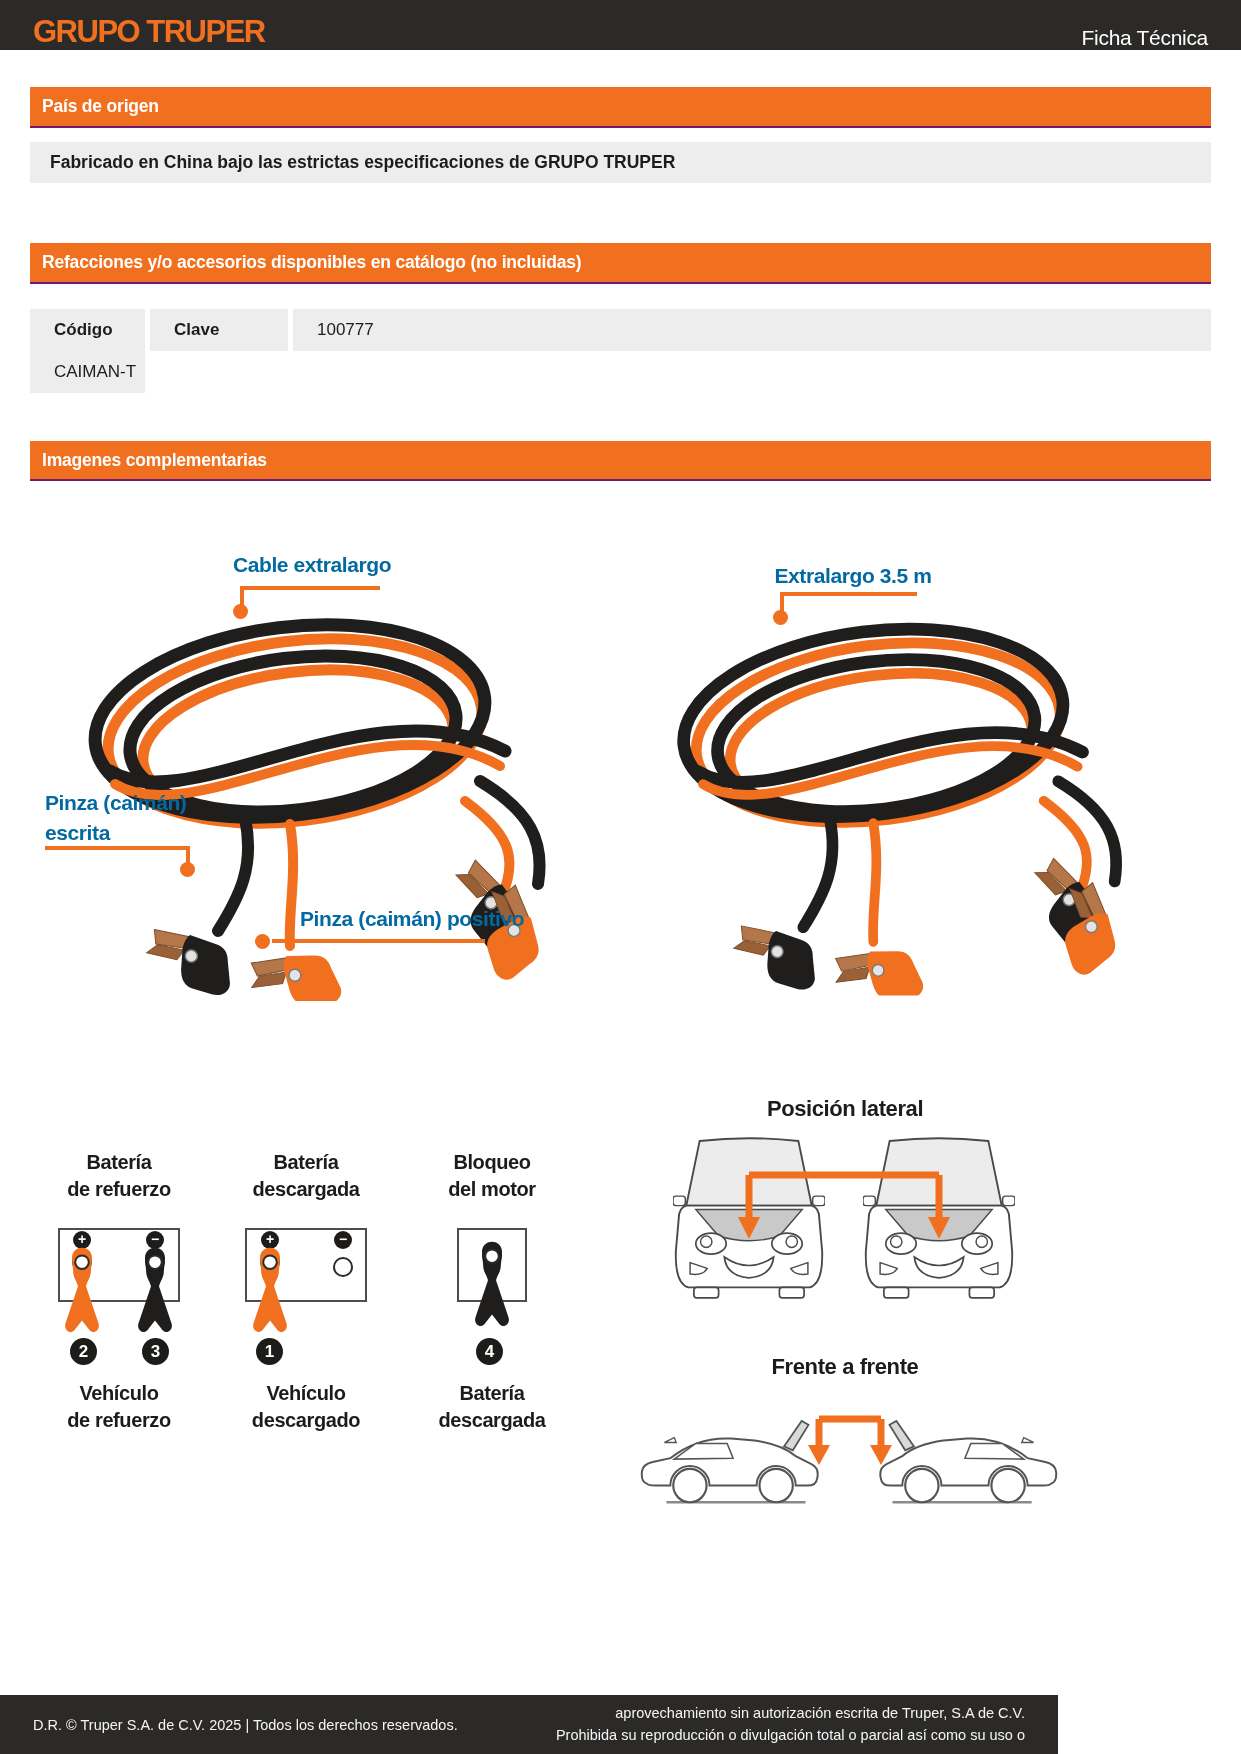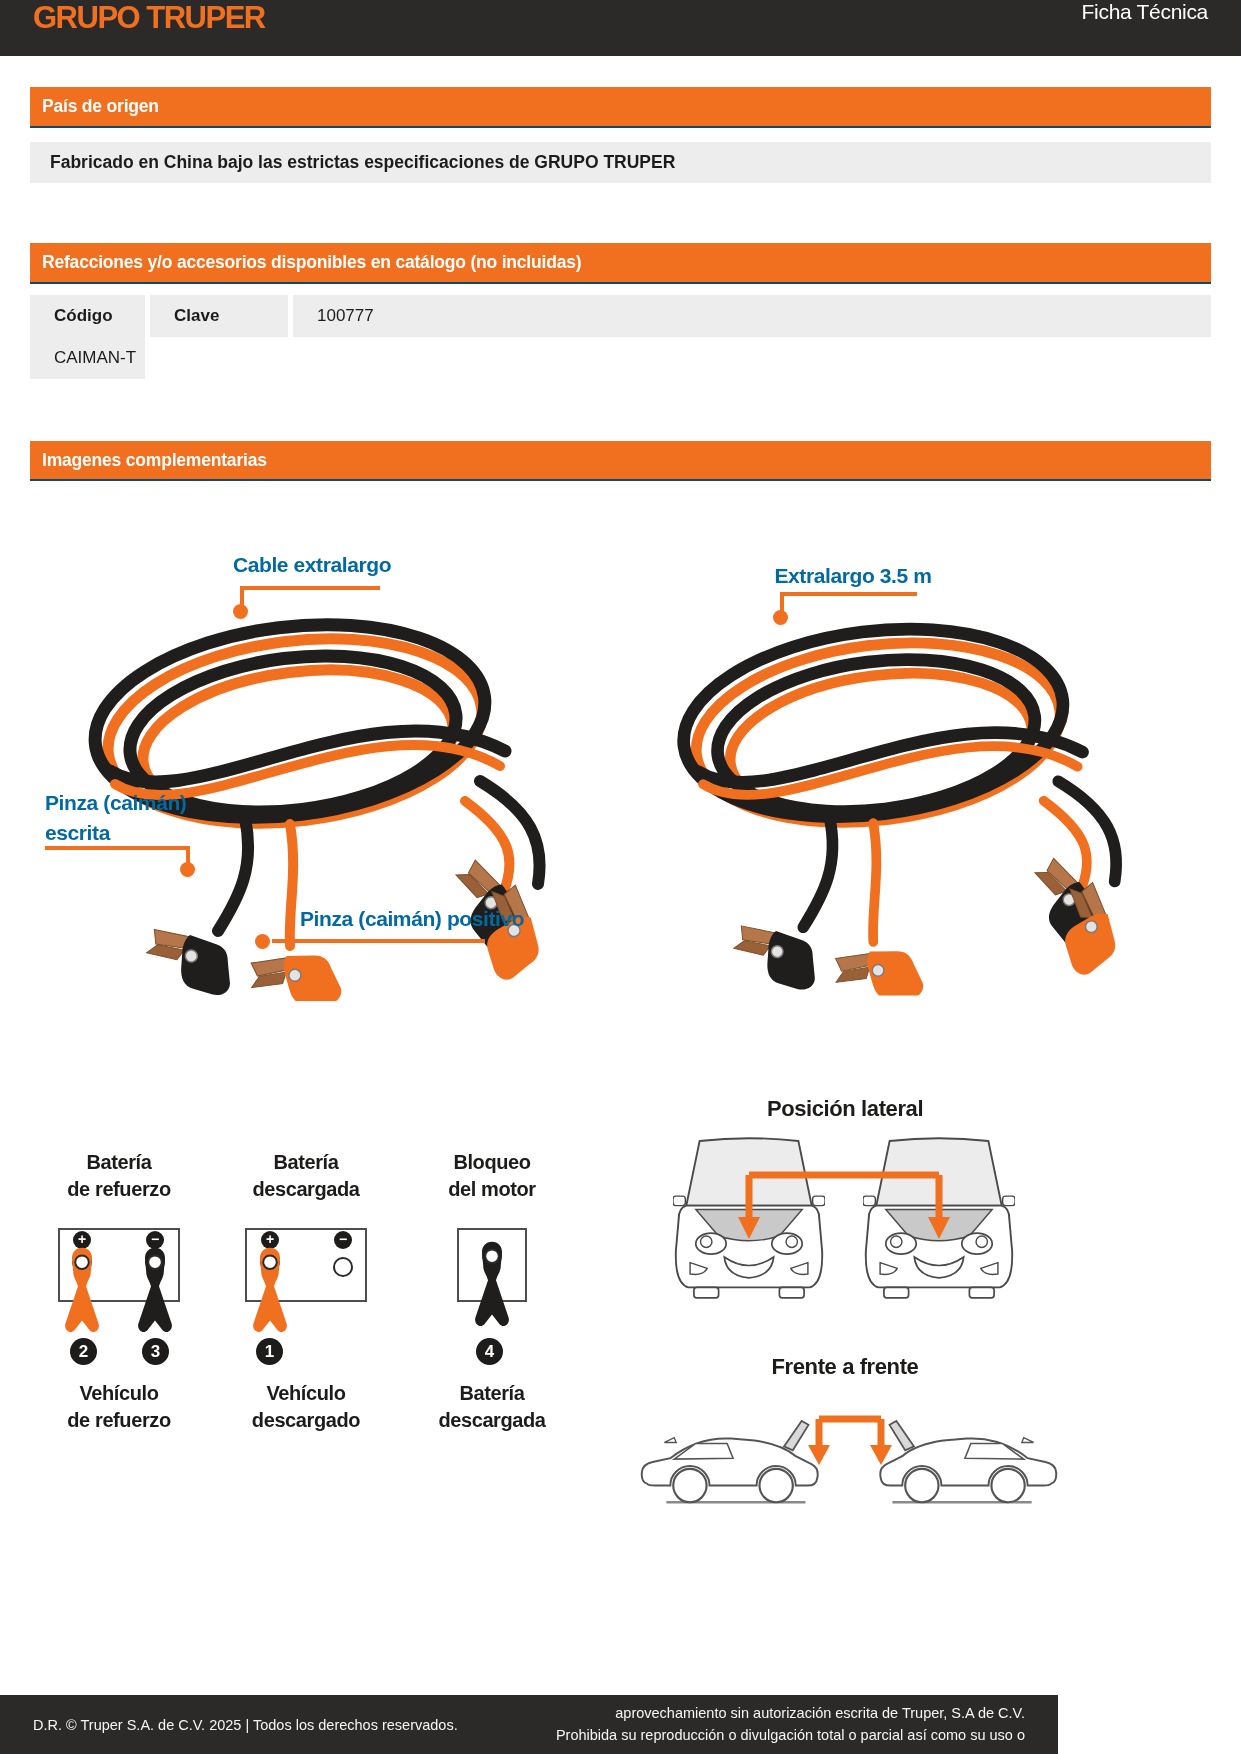--- a/index.html
+++ b/index.html
@@ -2,34 +2,34 @@
 <html><head>
 <meta charset="utf-8">
 <style>
   * { box-sizing: border-box; margin: 0; padding: 0; }
   html, body { background: #ffffff; }
   body { font-family: "Liberation Sans", sans-serif; color: #1d1c1a; }
   .page { position: relative; width: 1241px; height: 1754px; background: #fff; overflow: hidden; margin: 0 auto; }
   .abs { position: absolute; }
 
   
-  .topbar { position: absolute; left: 0; top: 0; width: 1241px; height: 56px; background: #2b2a28;
-            display: flex; align-items: flex-start; justify-content: space-between; padding: 0 33px; }
+  .topbar { position: absolute; left: 0; top: 0; width: 1241px; height: 50px; background: #2b2a28;
+            display: flex; align-items: flex-end; justify-content: space-between; padding: 0 33px; }
   .logo { color: #f1701f; font-size: 31px; font-weight: 700; letter-spacing: -1.5px; }
   .doctype { color: #ffffff; font-size: 21px; font-weight: 400; letter-spacing: -0.3px; margin-left: 40px; }
 
   
   .bar-orange { position: absolute; left: 30px; width: 1181px; height: 41px; background: #f1701f;
-                border-bottom: 2px solid #0c4a6e; color: #fff; font-weight: 700; font-size: 17.5px;
+                border-bottom: 2px solid #701a75; color: #fff; font-weight: 700; font-size: 17.5px;
                 display: flex; align-items: center; padding: 0 12px; letter-spacing: -0.2px; }
   .bar-gray { position: absolute; left: 30px; width: 1181px; height: 41px; background: #ededed;
               color: #1d1c1a; font-weight: 700; font-size: 17.5px; display: flex; align-items: center; padding: 0 20px; }
 
   
-  .tbl { position: absolute; left: 30px; top: 295px; width: 1181px;
+  .tbl { position: absolute; left: 30px; top: 309px; width: 1181px;
          display: grid; grid-template-columns: 115px 138px 918px; column-gap: 5px; }
   .tbl .cell { background: #ededed; height: 42px; line-height: 42px; padding-left: 24px; font-size: 17px; white-space: nowrap; }
   .tbl .hd { font-weight: 700; }
 
   
   .figs { position: absolute; left: 0; top: 481px; width: 1241px; height: 1214px; }
   .fig-label { position: absolute; font-weight: 700; font-size: 21px; color: #0369a1;
                letter-spacing: -0.4px; white-space: nowrap; }
   .ctr { text-align: center; }
   .lh { position: absolute; height: 4px; background: #f1701f; }

